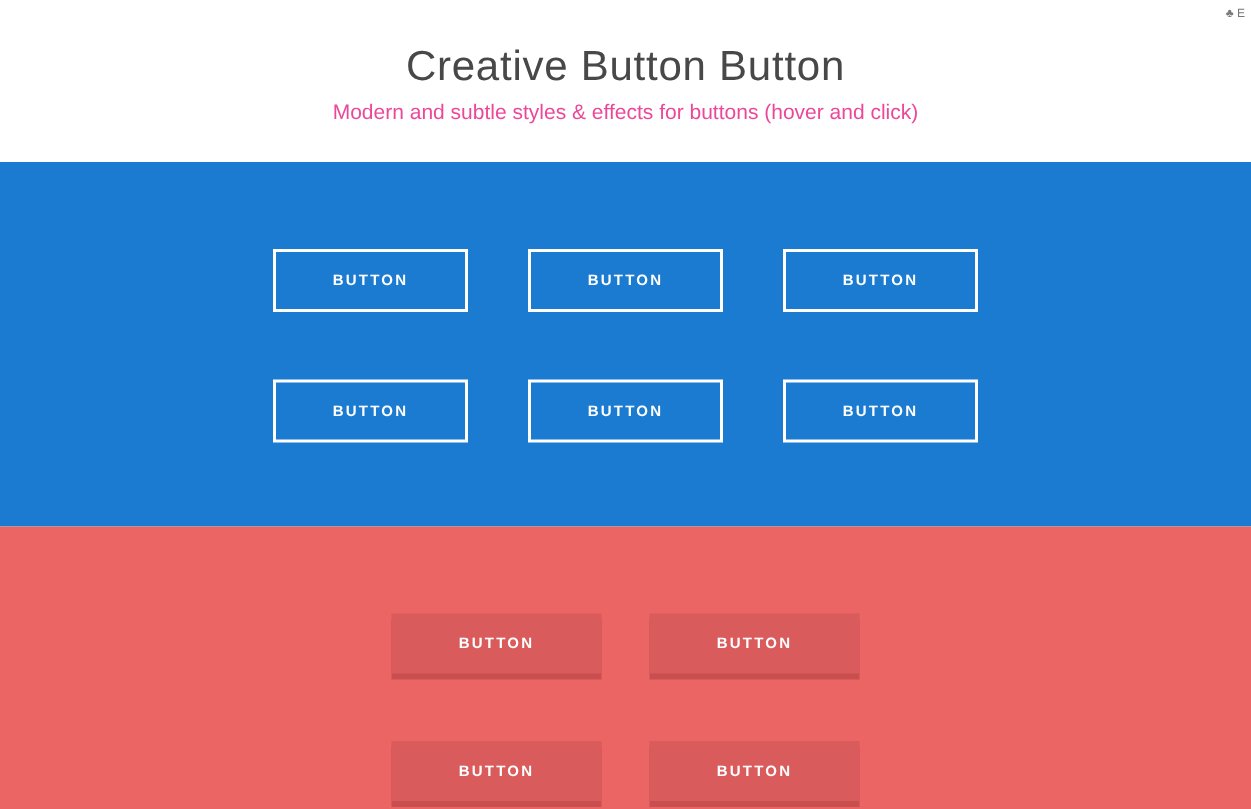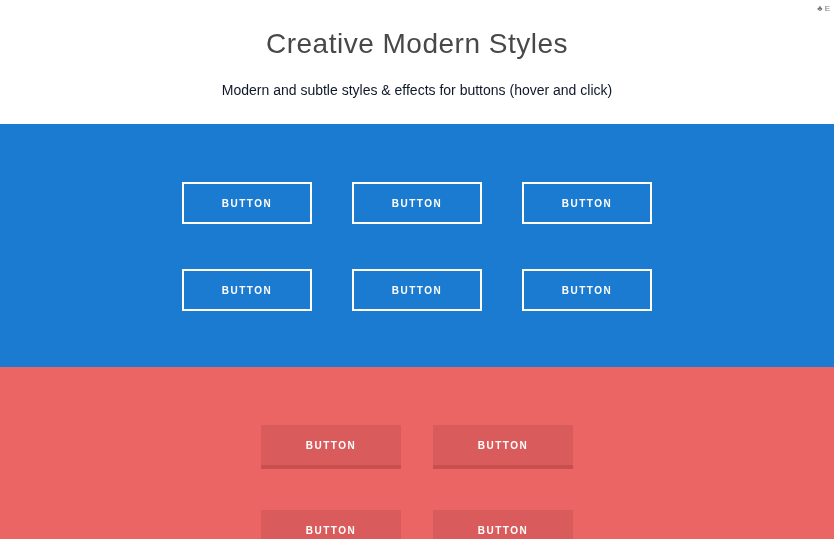--- a/index.html
+++ b/index.html
@@ -1,19 +1,19 @@
 <!DOCTYPE html>
 <html><head>
   <meta charset="utf-8">
   <style>
     * { margin: 0; padding: 0; box-sizing: border-box; }
     body { font-family: 'Helvetica Neue', Arial, sans-serif; background: #fff; width: 834px; }
     .header { text-align: center; padding: 28px 20px 26px; }
     .title { font-size: 28px; font-weight: 300; color: #484848; letter-spacing: 0.5px; }
-    .subtitle { font-size: 14px; font-weight: 300; color: #0f172a; margin-top: 22px; }
+    .subtitle { font-size: 14px; font-weight: 300; color: #ec4899; margin-top: 6px; }
     .top-bar { position: absolute; top: 4px; right: 4px; font-size: 8px; color: #777; }
     .section { width: 100%; padding: 58px 0 56px; display: flex; flex-direction: column; align-items: center; gap: 45px; }
     .section-blue { background: #1b7bd0; }
     .section-red { background: #eb6565; padding: 58px 0 18px; }
     .row { display: flex; justify-content: center; gap: 40px; }
     .btn {
       width: 130px; height: 42px; display: flex; align-items: center; justify-content: center;
       font-size: 10px; font-weight: 700; letter-spacing: 1.5px; color: #fff;
       text-transform: uppercase; cursor: pointer; user-select: none;
     }
@@ -24,21 +24,21 @@
       width: 140px; height: 40px;
     }
     .row-red { gap: 32px; }
   </style>
 </head>
 <body>
 
 <div class="top-bar">♣ E</div>
 
 <div class="header">
-  <h1 class="title">Creative Modern Styles</h1>
+  <h1 class="title">Creative Button Button</h1>
   <p class="subtitle">Modern and subtle styles &amp; effects for buttons (hover and click)</p>
 </div>
 
 <div class="section section-blue">
   <div class="row">
     <div class="btn btn-outline">BUTTON</div>
     <div class="btn btn-outline">BUTTON</div>
     <div class="btn btn-outline">BUTTON</div>
   </div>
   <div class="row">

